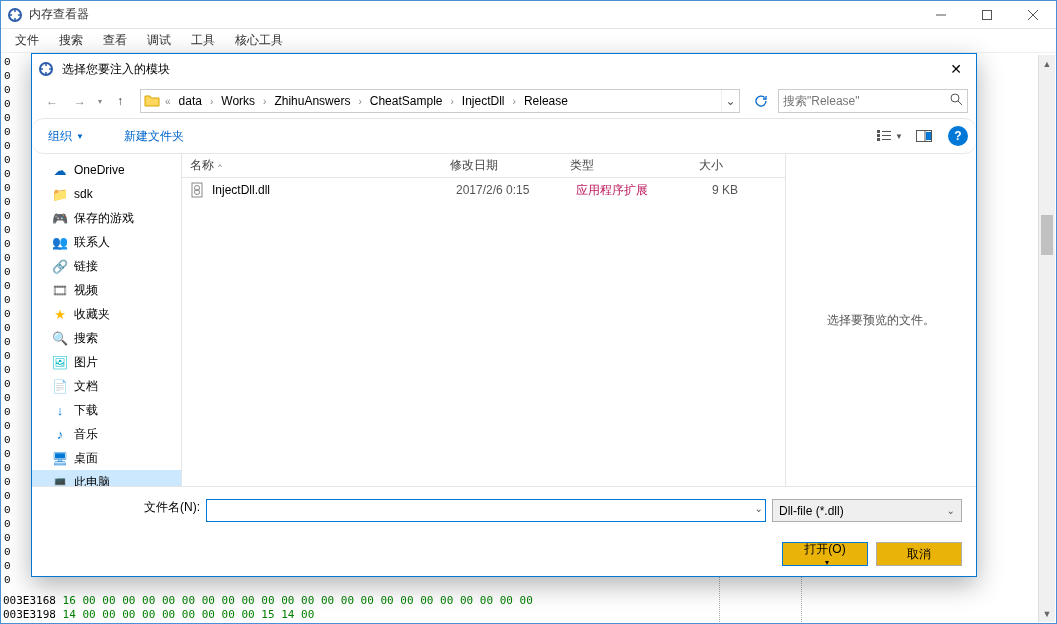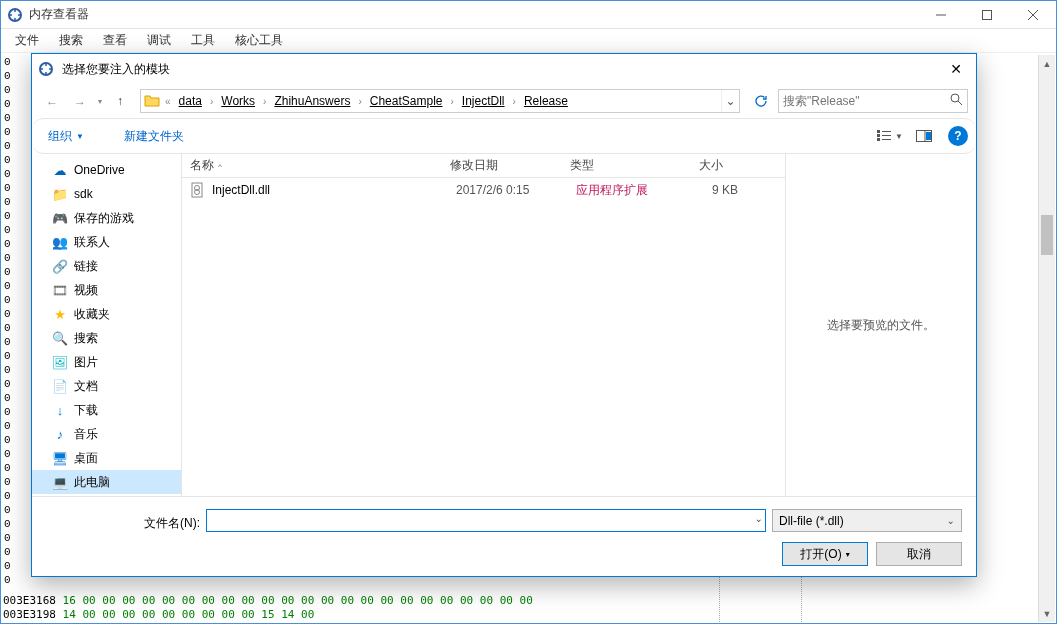--- a/index.html
+++ b/index.html
@@ -20,21 +20,21 @@
 .dlg-title .app-icon { width: 16px; height: 16px; margin-right: 8px; }
 .dlg-title .txt { flex: 1; font-size: 12px; }
 .dlg-close { width: 40px; height: 30px; display: flex; align-items: center; justify-content: center; font-size: 14px; cursor: default; }
 .navbar { height: 34px; display: flex; align-items: center; padding: 0 8px; gap: 4px; }
 .nav-arrow { width: 24px; height: 24px; display: flex; align-items: center; justify-content: center; color: #888; border-radius: 2px; }
 .chev-down { font-size: 8px; color: #888; margin: 0 2px; }
 .up-arrow { width: 24px; height: 24px; display: flex; align-items: center; justify-content: center; color: #333; }
 .addr-bar { flex: 1; height: 24px; border: 1px solid #ccc; display: flex; align-items: center; margin: 0 4px; background: #fff; }
 .addr-bar .folder-icon { width: 22px; height: 100%; display: flex; align-items: center; justify-content: center; }
 .crumbs { display: flex; align-items: center; flex: 1; overflow: hidden; }
-.crumb { padding: 0 6px; cursor: default; white-space: nowrap; text-decoration: underline; }
+.crumb { padding: 0 6px; cursor: default; white-space: nowrap; }
 .crumb-sep { color: #888; padding: 0 2px; font-size: 10px; }
 .addr-bar .drop { width: 18px; text-align: center; color: #555; border-left: 1px solid #eee; height: 100%; display: flex; align-items: center; justify-content: center; }
 .refresh { width: 26px; height: 24px; display: flex; align-items: center; justify-content: center; color: #0066cc; }
 .search-box { width: 190px; height: 24px; border: 1px solid #ccc; display: flex; align-items: center; padding: 0 4px; }
 .search-box input { border: none; outline: none; flex: 1; font-size: 12px; color: #777; }
 .search-box .mag { color: #555; }
 .toolbar-row { height: 36px; display: flex; align-items: center; padding: 0 8px; border-top: 1px solid #e5e5e5; border-bottom: 1px solid #e5e5e5; border-radius: 12px; }
 .toolbar-row .org { color: #0066cc; padding: 4px 8px; cursor: default; display: flex; align-items: center; gap: 4px; }
 .toolbar-row .org .tri { font-size: 8px; }
 .toolbar-row .newf { color: #0066cc; padding: 4px 8px; margin-left: 24px; cursor: default; }
@@ -55,30 +55,30 @@
 .col-type { width: 110px; }
 .col-size { width: 60px; text-align: right; }
 .file-row { height: 24px; display: flex; align-items: center; padding-left: 8px; cursor: default; }
 .file-row .fico { width: 16px; height: 16px; margin-right: 6px; }
 .file-row .fname { width: 236px; }
 .file-row .fdate { width: 120px; color: #555; padding-left: 8px; }
 .file-row .ftype { width: 110px; color: #be185d; padding-left: 8px; }
 .file-row .fsize { width: 60px; text-align: right; color: #555; }
 .preview { width: 190px; display: flex; align-items: center; justify-content: center; color: #555; font-size: 12px; padding: 8px; text-align: center; }
 .footer { border-top: 1px solid #e5e5e5; padding: 12px 14px 10px; }
-.fn-row { display: flex; align-items: flex-end; margin-bottom: 10px; }
+.fn-row { display: flex; align-items: flex-start; margin-bottom: 20px; }
 .fn-label { width: 160px; text-align: right; padding-right: 6px; }
 .fn-input { flex: 1; height: 23px; border: 1px solid #0078d7; padding: 0 4px; margin-right: 6px; position: relative; }
 .fn-input input { width: 100%; height: 100%; border: none; outline: none; }
 .fn-input .dd { position: absolute; right: 2px; top: 3px; color: #555; font-size: 10px; }
 .filter { width: 190px; height: 23px; border: 1px solid #adadad; display: flex; align-items: center; padding: 0 6px; background: #efefef; }
 .filter .txt { flex: 1; }
 .filter .dd { font-size: 10px; color: #555; }
 .btn-row { display: flex; justify-content: flex-end; gap: 8px; }
-.btn { width: 86px; height: 24px; border: 1px solid #adadad; background: #e5e5e5; display: flex; align-items: center; justify-content: center; cursor: default; }
+.btn { width: 86px; height: 24px; border: 1px solid #adadad; background: #eab308; display: flex; align-items: center; justify-content: center; cursor: default; flex-direction: column; }
 .btn.primary { border: 1px solid #0078d7; }
 .btn .dd { font-size: 8px; margin-left: 4px; }
 .sort-arrow { font-size: 8px; color: #666; margin-left: 4px; }
 .hex-vline1 { position: absolute; top: 54px; bottom: 1px; left: 718px; width: 1px; border-left: 1px dotted #aaa; }
 .hex-vline2 { position: absolute; top: 54px; bottom: 1px; left: 800px; width: 1px; border-left: 1px dotted #aaa; }
 .scrollspace { position: absolute; right: 1px; top: 54px; bottom: 1px; width: 17px; background: #f0f0f0; border-left: 1px solid #ddd; }
 .scrollspace .thumb { position: absolute; left: 2px; right: 2px; top: 160px; height: 40px; background: #c1c1c1; }
 .scrollspace .arrow { position: absolute; left: 0; right: 0; height: 17px; display: flex; align-items: center; justify-content: center; font-size: 9px; color: #666; }
 .scrollspace .arrow.up { top: 0; }
 .scrollspace .arrow.down { bottom: 0; }

